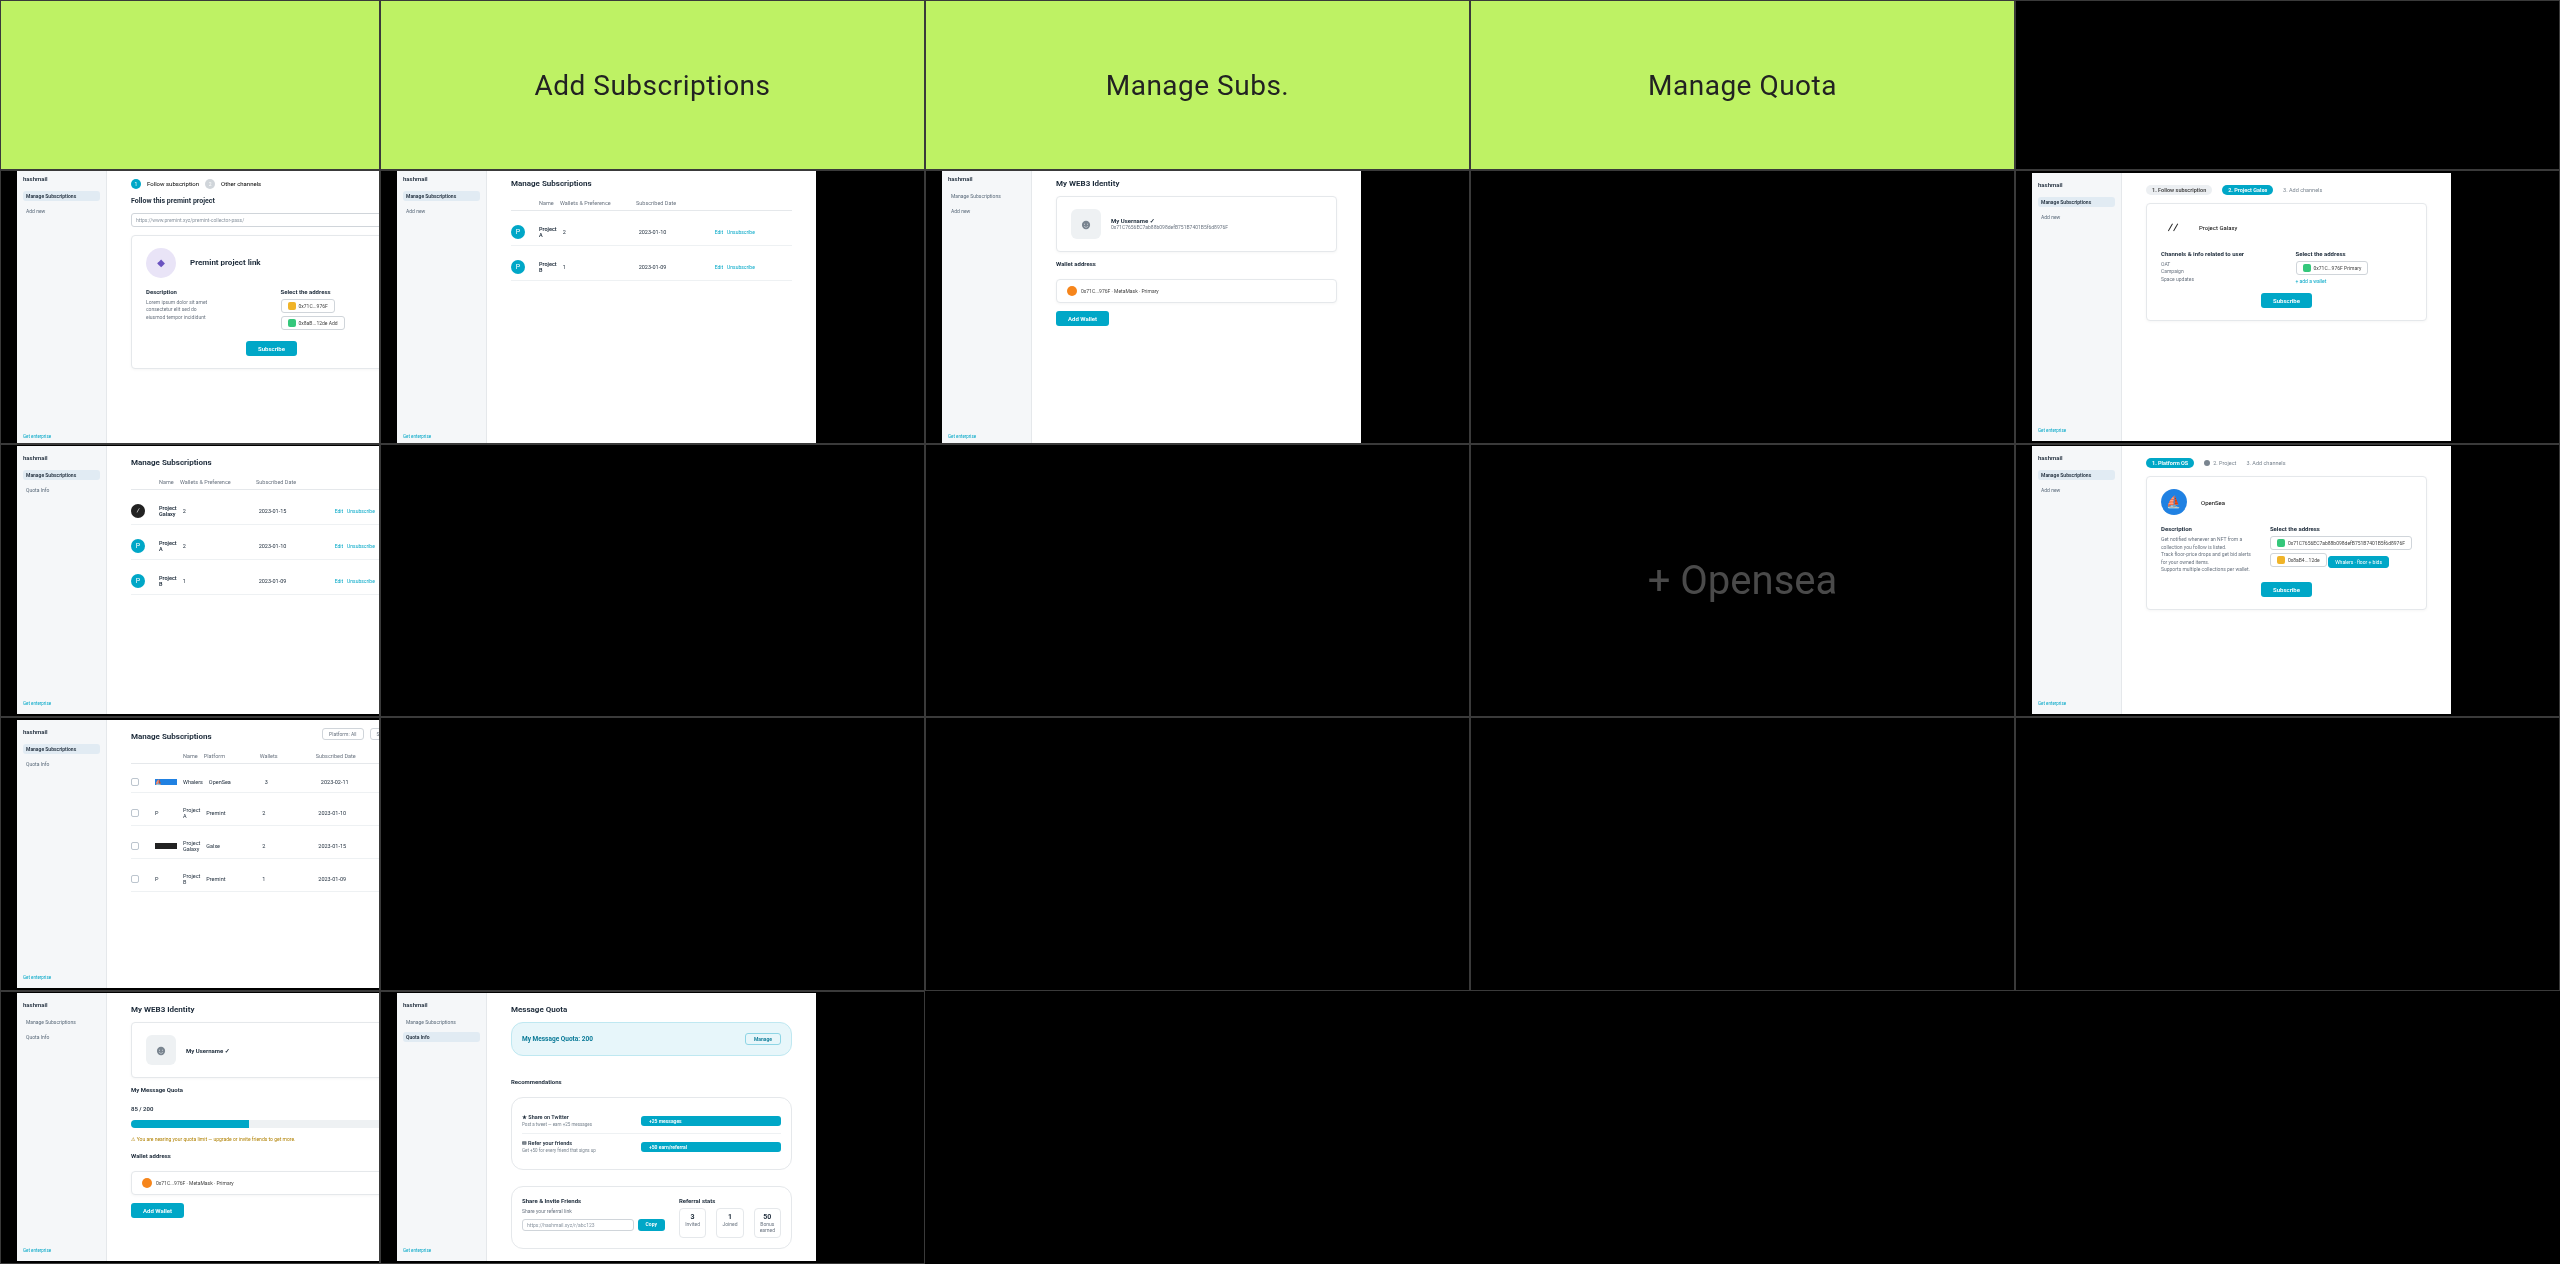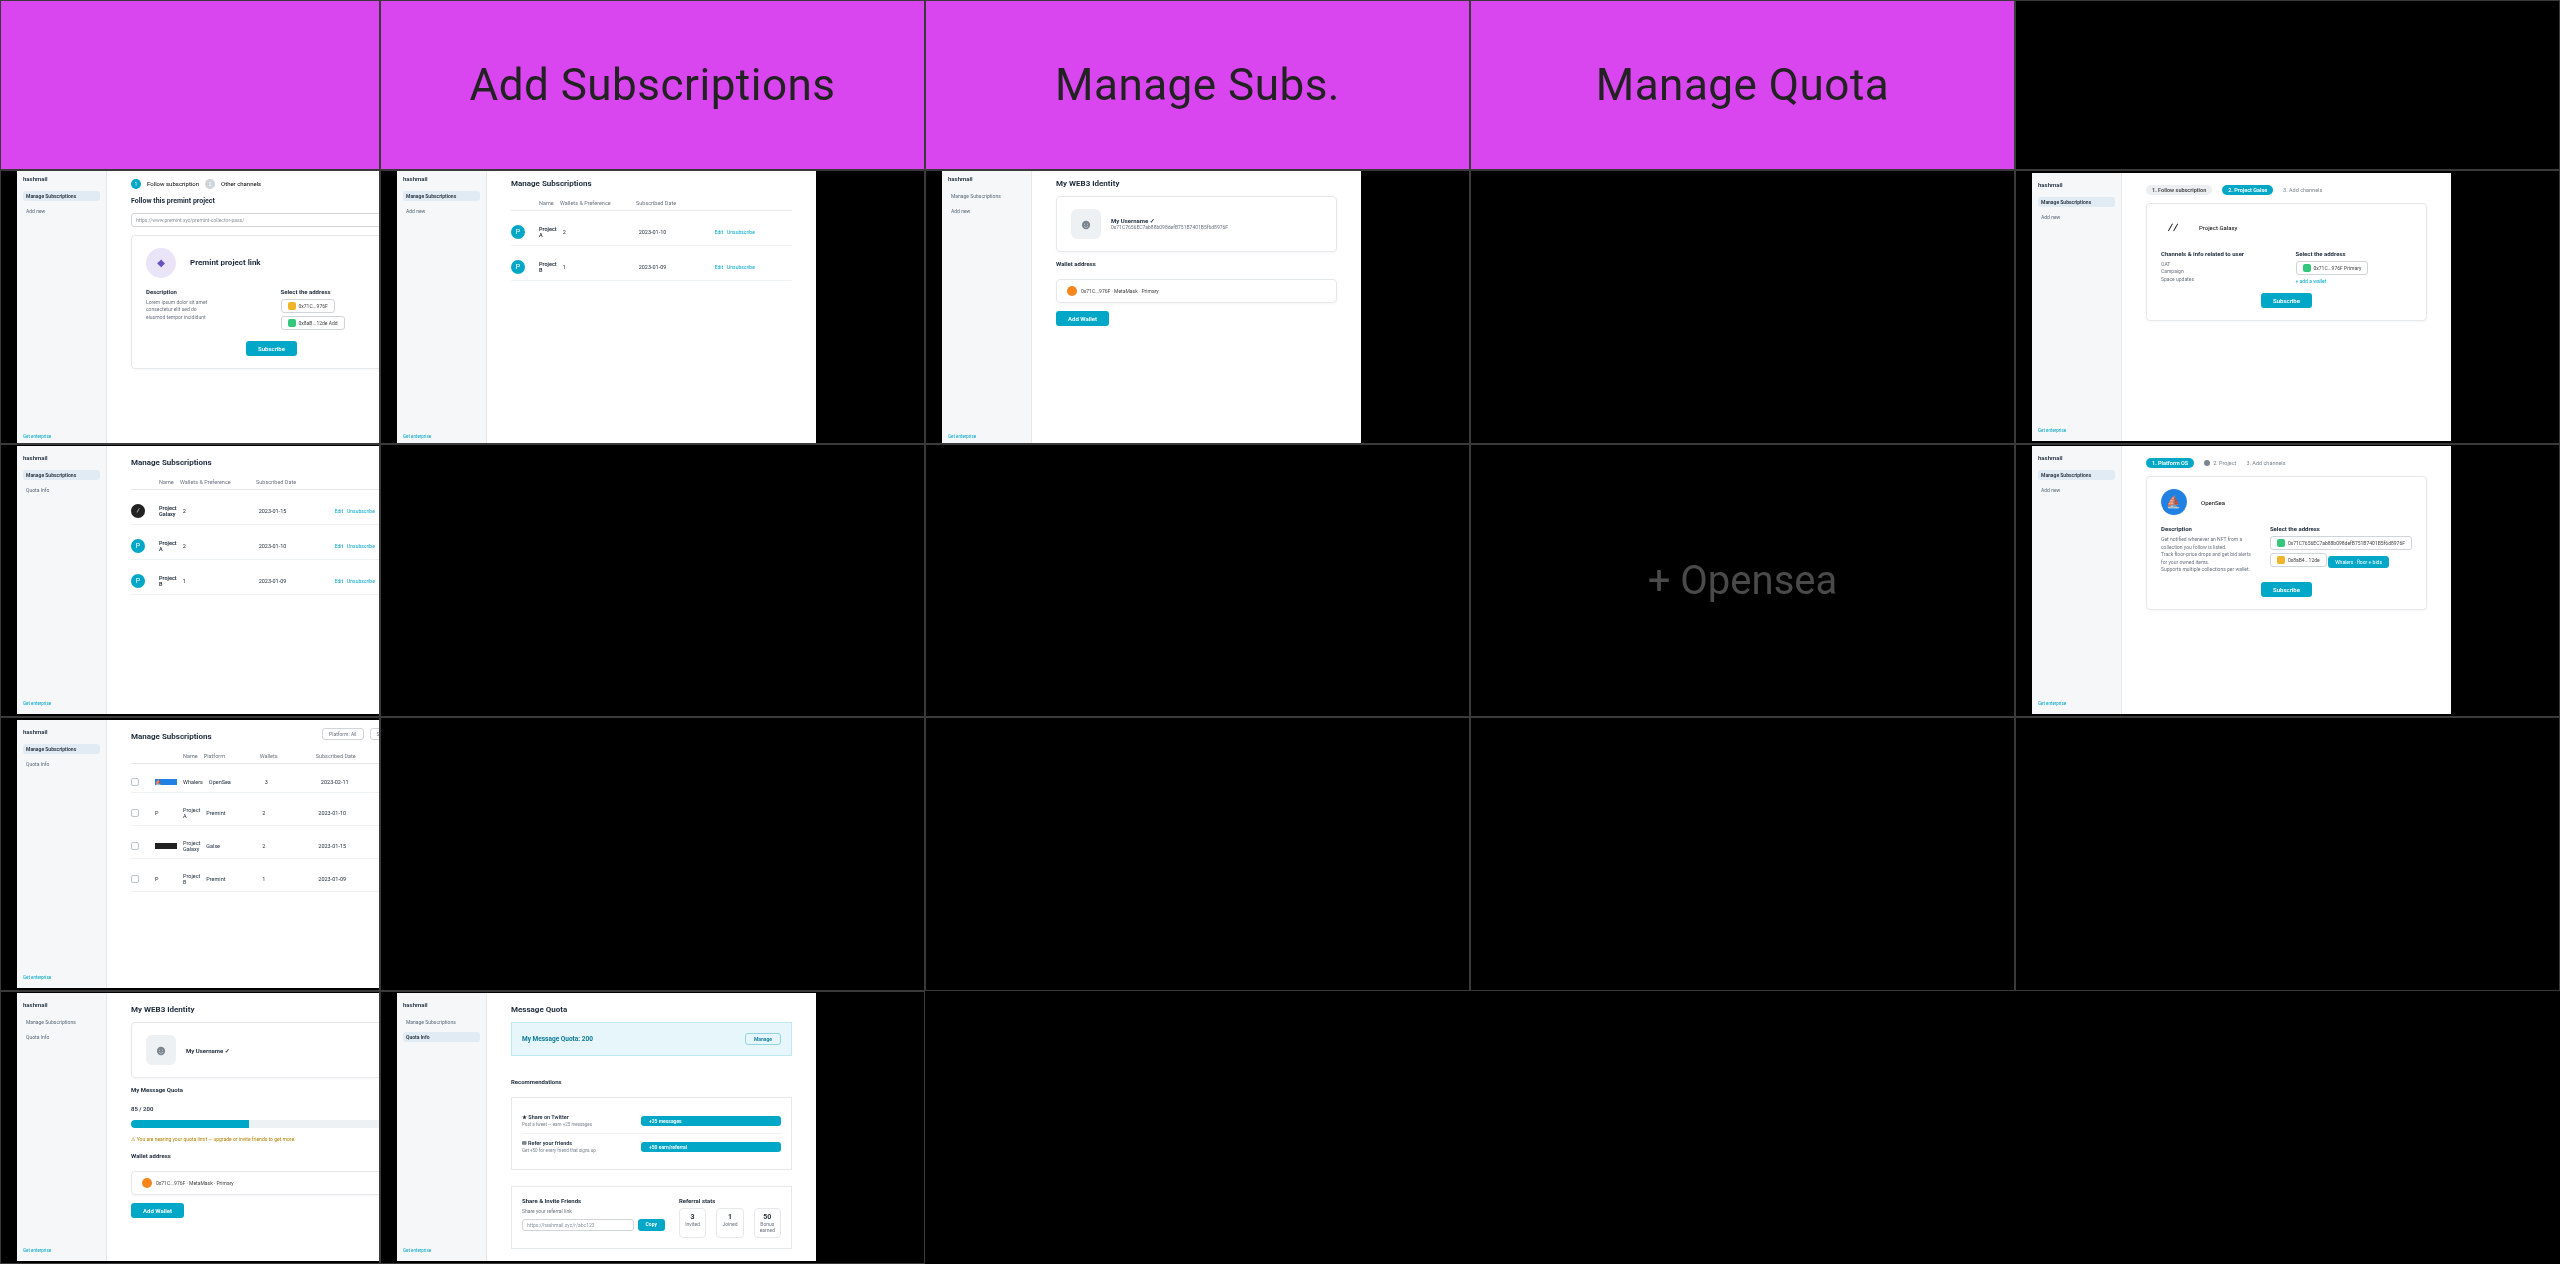--- a/index.html
+++ b/index.html
@@ -20,23 +20,23 @@
   .cell {
     border: 1px solid #3a3a3a;
     display: flex;
     align-items: center;
     justify-content: flex-start;
     padding: 16px;
     gap: 20px;
     overflow: hidden;
   }
   .header-cell {
-    background: #d946ef;
+    background: #bef264;
     color: #222;
-    font-size: 44px;
+    font-size: 28px;
     font-weight: 400;
     justify-content: center;
     letter-spacing: 0.5px;
   }
   .row-label {
     color: #4a4a4a;
     font-size: 40px;
     font-weight: 400;
     justify-content: center;
     text-align: center;
@@ -119,21 +119,21 @@
   .tablerow .rname { font-weight:600; }
   .tablerow .actions { display:flex;gap:4px;color:#00a7c7;font-size:5px; }
   .pagetitle { font-size:8px;font-weight:700;color:#1d2b3a; }
   .profilecard { display:flex;flex-direction:column;gap:8px; }
   .avatarbig { width:30px;height:30px;border-radius:6px;background:#eef1f3;display:flex;align-items:center;justify-content:center;color:#7a8590;font-size:14px; }
   .walletrow { display:flex;align-items:center;gap:4px;font-size:5px;color:#444; }
   .walletrow .wicon { width:10px;height:10px;border-radius:50%;background:#f6851b; }
   .quotabar { width:100%;height:8px;background:#eef1f3;border-radius:4px;overflow:hidden;position:relative; }
   .quotabar .fill { height:100%;background:#00a7c7; }
   .quotahead { display:flex;justify-content:space-between;align-items:center;font-size:6px;font-weight:600;color:#1d2b3a; }
-  .quotacard { background:#fff;border:1px solid #e5e8eb;border-radius:0;padding:10px;margin-bottom:8px; }
+  .quotacard { background:#fff;border:1px solid #e5e8eb;border-radius:12px;padding:10px;margin-bottom:8px; }
   .quotasection { font-size:6px;font-weight:700;color:#1d2b3a;margin:6px 0 4px; }
   .recorow { display:grid;grid-template-columns:1fr 140px;gap:10px;align-items:center;padding:6px 0;border-bottom:1px solid #eef1f3; }
   .recorow .rtxt { display:flex;flex-direction:column;gap:2px; }
   .recorow .rtitle { font-size:5.5px;font-weight:600;color:#1d2b3a; }
   .recorow .rdesc { font-size:4.5px;color:#7a8590; }
   .smallpill { background:#00a7c7;color:#fff;font-size:5px;padding:2px 8px;border-radius:3px;font-weight:600; }
   .invitestats { display:flex;gap:10px; }
   .statbox { flex:1;border:1px solid #e5e8eb;border-radius:4px;padding:4px;text-align:center;font-size:5px;color:#6a7480; }
   .statbox .snum { font-size:7px;font-weight:700;color:#1d2b3a;display:block; }
   .steprow2 { display:flex;gap:10px;align-items:center;font-size:5.5px;color:#7a8590; }

